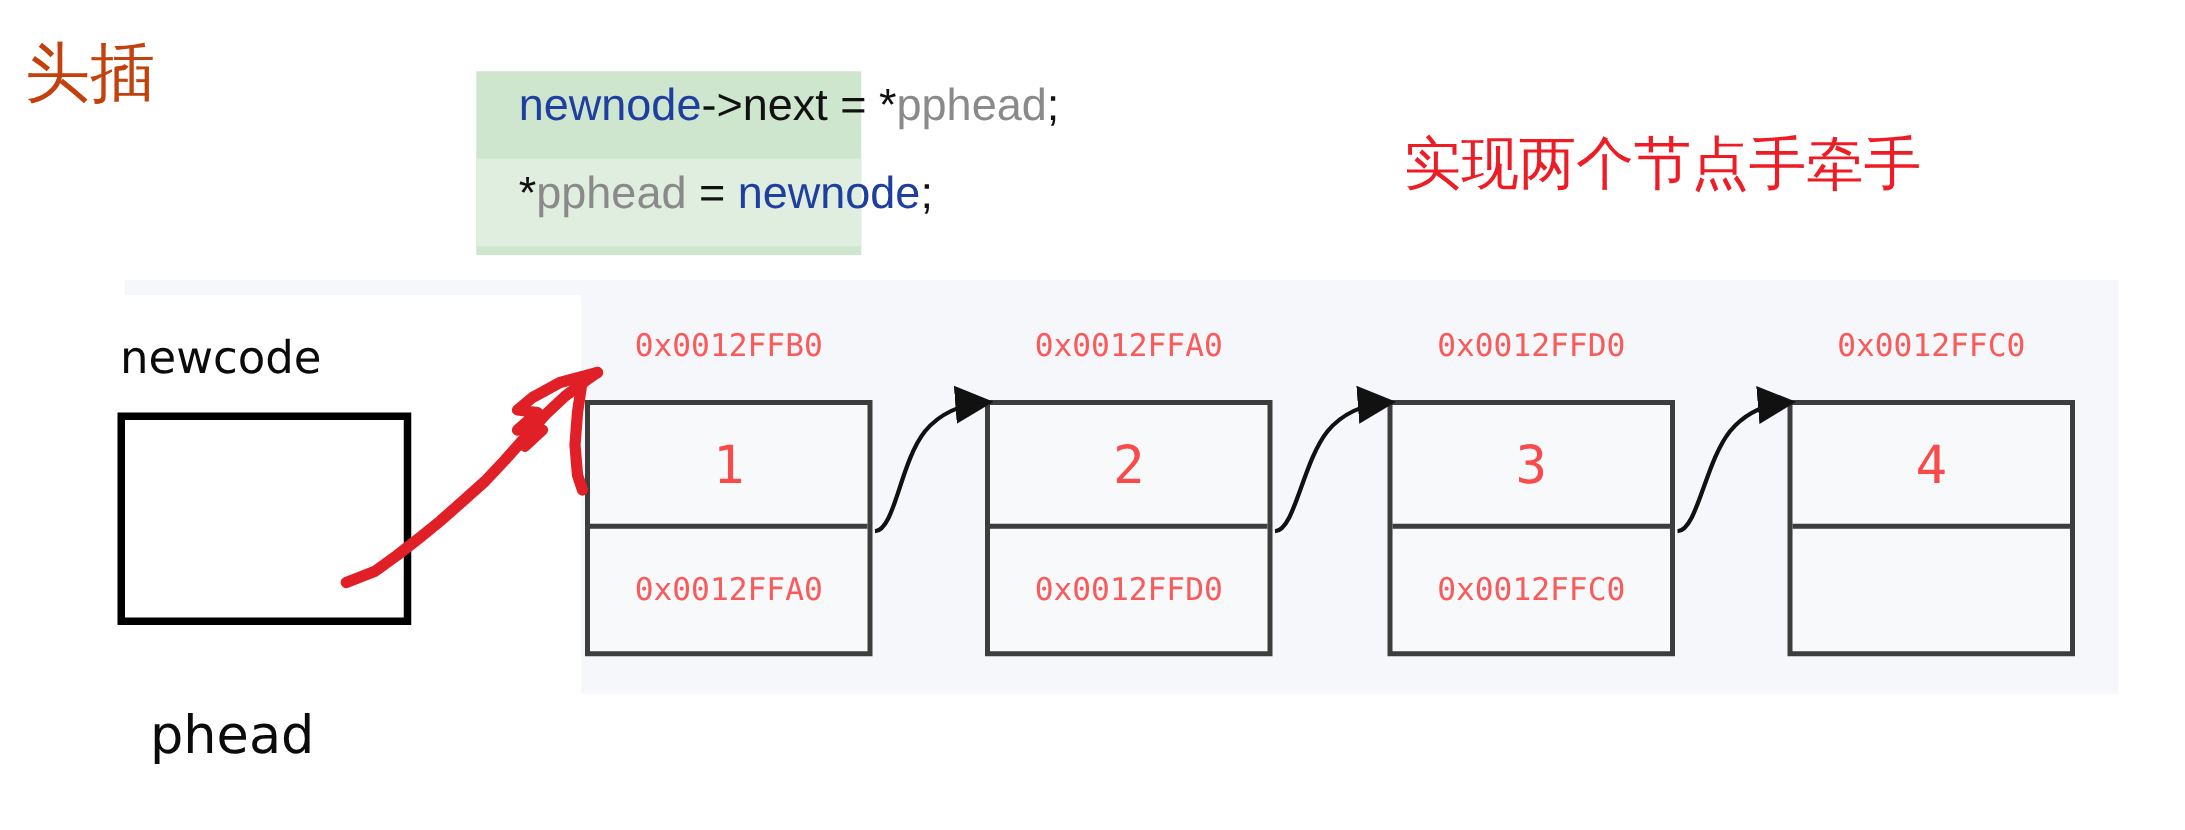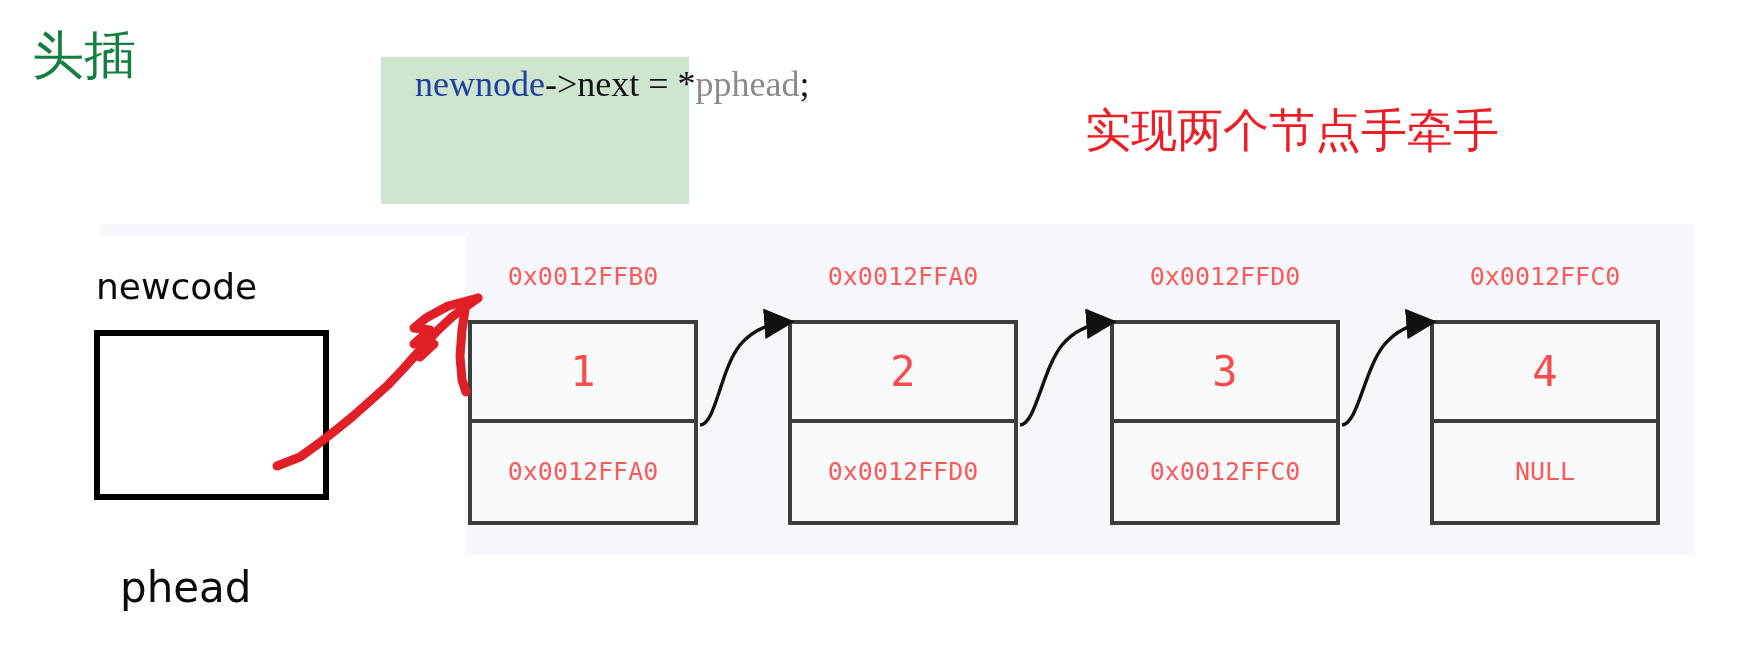--- a/index.html
+++ b/index.html
@@ -11,59 +11,59 @@
     width: 1748px;
     height: 664px;
     position: relative;
     overflow: hidden;
     font-family: "Liberation Sans", sans-serif;
   }
 
   
   #slide-title {
     position: absolute;
-    left: 32px;
+    left: 20px;
     top: 30px;
     font-size: 52px;
     line-height: 1.15;
-    color: #15803d;
-    font-family: Liberation Mono, monospace;
+    color: #c2410c;
+    font-family: Liberation Serif, serif;
     white-space: nowrap;
   }
 
   
   #code-block {
     position: absolute;
     left: 381px;
     top: 57px;
     width: 308px;
     height: 147px;
     background: #cfe6ce;
     padding: 0;
     box-sizing: border-box;
   }
   .code-line {
     height: 70px;
     line-height: 54px;
     padding-left: 34px;
-    font-family: Liberation Serif, serif;
+    font-family: Liberation Sans, sans-serif;
     font-size: 36px;
     white-space: nowrap;
     box-sizing: border-box;
   }
   .code-line.alt { background: #dfeede; }
   .tok-var  { color: #1f3fa0; }
   .tok-op   { color: #111111; }
   .tok-ptr  { color: #8a8a8a; }
   .tok-semi { color: #111111; }
 
   
   #red-note {
     position: absolute;
-    left: 1085px;
+    left: 1123px;
     top: 100px;
     font-size: 46px;
     color: #ee1c25;
     font-family: "DejaVu Sans", sans-serif;
     white-space: nowrap;
   }
 
   
   #diagram-panel {
     position: absolute;
@@ -178,20 +178,23 @@
 </style>
 </head>
 <body>
 
 <div id="slide-title">头插</div>
 
 <div id="code-block">
   <div class="code-line">
     <span class="tok-var">newnode</span><span class="tok-op">-&gt;next</span><span class="tok-op"> = </span><span class="tok-op">*</span><span class="tok-ptr">pphead</span><span class="tok-semi">;</span>
   </div>
+  <div class="code-line alt">
+    <span class="tok-op">*</span><span class="tok-ptr">pphead</span><span class="tok-op"> = </span><span class="tok-var">newnode</span><span class="tok-semi">;</span>
+  </div>
 </div>
 
 <div id="red-note">实现两个节点手牵手</div>
 
 <div id="diagram-panel"></div>
 <div id="panel-white-cover"></div>
 
 <div id="newcode-label">newcode</div>
 <div id="newcode-box"></div>
 <div id="phead-label">phead</div>
@@ -217,21 +220,20 @@
   <div class="node-box">
     <div class="node-val">3</div>
     <div class="node-next">0x0012FFC0</div>
   </div>
 </div>
 
 <div class="node" id="n3">
   <div class="node-addr">0x0012FFC0</div>
   <div class="node-box">
     <div class="node-val">4</div>
-    <div class="node-next">NULL</div>
   </div>
 </div>
 
 <svg id="arrow-layer" viewBox="0 0 1748 664">
   <defs>
     <marker id="ah" markerWidth="9" markerHeight="9" refX="7" refY="4.5" orient="auto" markerUnits="strokeWidth">
       <path d="M0,0 L9,4.5 L0,9 z" fill="#111111"></path>
     </marker>
   </defs>
   <path d="M700,425 C716,424 720,370 740,345 C755,327 775,323 788,322" fill="none" stroke="#111111" stroke-width="3.4" marker-end="url(#ah)"></path>

